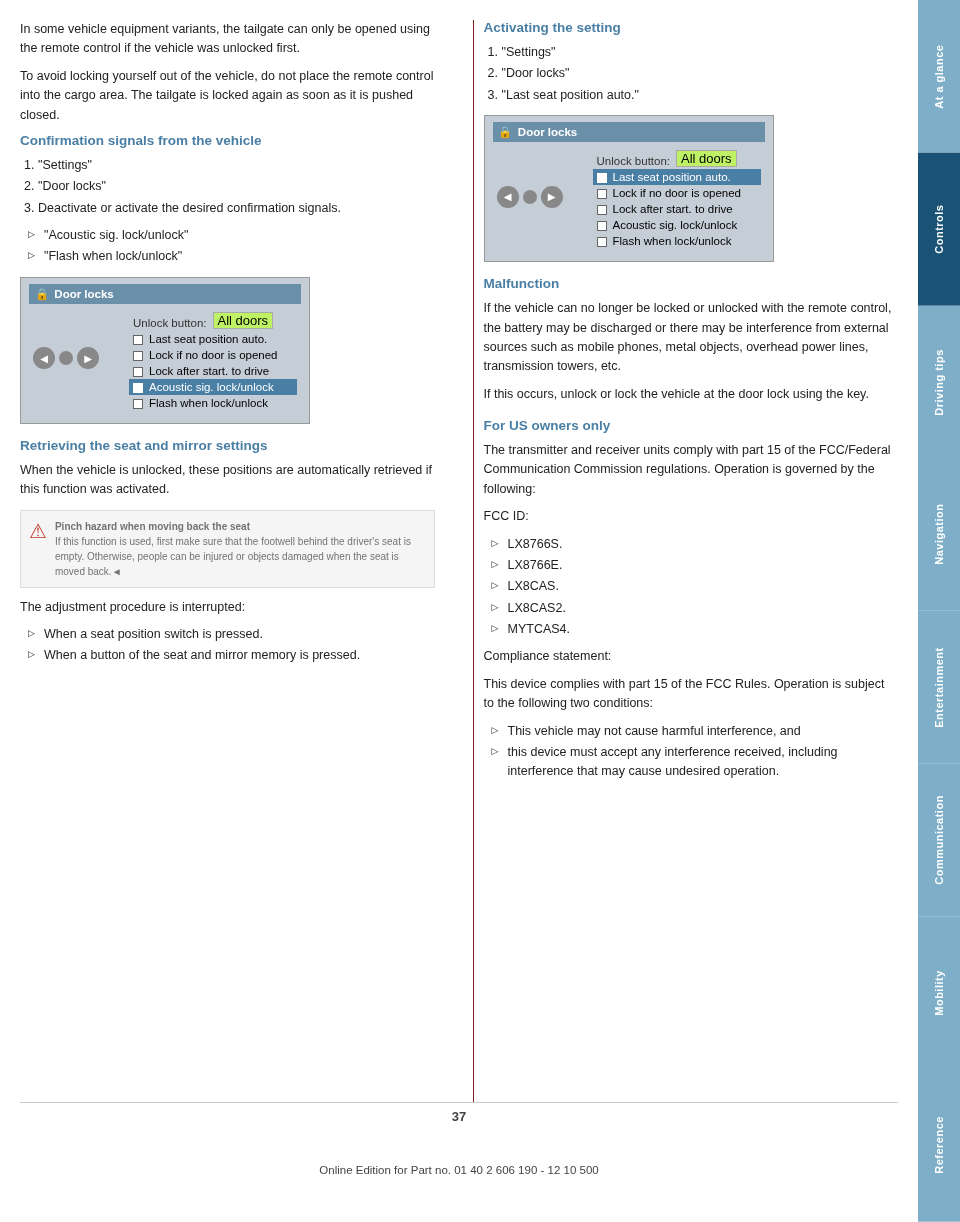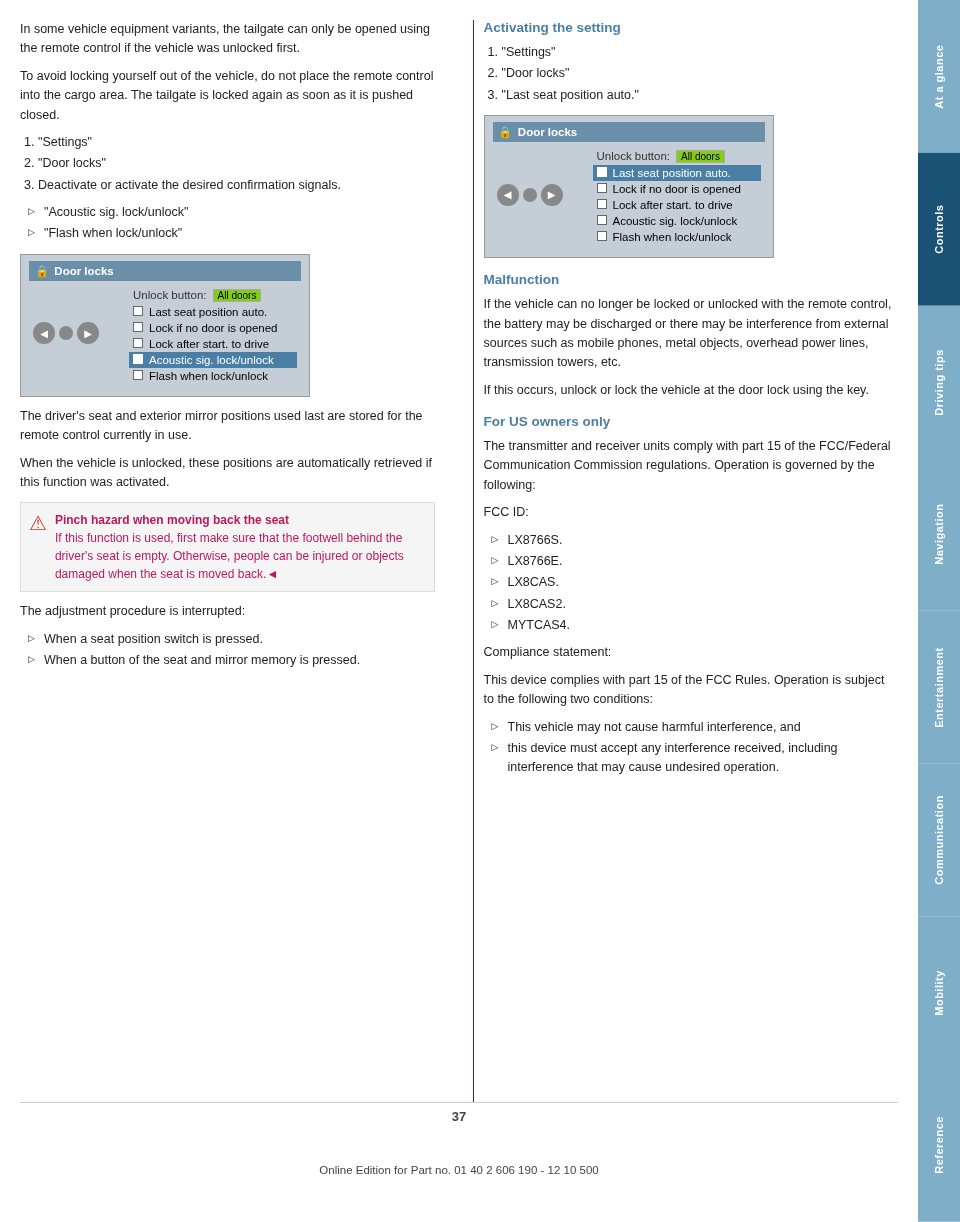--- a/index.html
+++ b/index.html
@@ -79,38 +79,38 @@
     .bullet-list li::before {
       content: '▷';
       position: absolute;
       left: 0;
       font-size: 9px;
       top: 2px;
       color: #222;
     }
     .dl-row {
       display: flex;
-      align-items: flex-start;
+      align-items: flex-end;
       gap: 6px;
       padding: 2px 4px;
       font-size: 11.5px;
     }
     .dl-row.highlighted {
       background: #4a7fa5;
       color: #fff;
     }
     .dl-row .unlock-label {
       color: #333;
       font-size: 11.5px;
     }
     .dl-row .unlock-val {
-      background: #84cc16;
+      background: #bef264;
       border: 1px solid #aaa;
       padding: 0 4px;
-      font-size: 10px;
+      font-size: 13px;
     }
     .checkbox-icon {
       display: inline-block;
       width: 10px;
       height: 10px;
       border: 1px solid #666;
       background: #fff;
       flex-shrink: 0;
     }
     .nav-sidebar {
@@ -150,23 +150,23 @@
       border: 1px solid #ddd;
       padding: 8px;
       font-size: 12px;
     }
     .warning-icon {
       font-size: 20px;
       flex-shrink: 0;
       color: #c0392b;
     }
     .warning-text {
-      font-size: 12px;
+      font-size: 10px;
       line-height: 1.5;
-      color: #be185d;
+      color: #737373;
     }
     .warning-text b {
       font-weight: bold;
     }
     .page-footer {
       border-top: 1px solid #ccc;
       padding: 6px 20px;
       font-size: 11.5px;
       color: #444;
       display: flex;
@@ -231,20 +231,21 @@
 
   <div class="main-content">
 
     <div class="two-col">
 
       <div class="left-col">
 
         <p class="top-intro">In some vehicle equipment variants, the tailgate can only be opened using the remote control if the vehicle was unlocked first.</p>
         <p class="top-intro">To avoid locking yourself out of the vehicle, do not place the remote control into the cargo area. The tailgate is locked again as soon as it is pushed closed.</p>
 
+        <div class="section-heading first">Confirmation signals from the vehicle</div>
 
         <ol>
           <li>"Settings"</li>
           <li>"Door locks"</li>
           <li>Deactivate or activate the desired confirmation signals.</li>
         </ol>
 
         <ul class="bullet-list">
           <li>"Acoustic sig. lock/unlock"</li>
           <li>"Flash when lock/unlock"</li>
@@ -283,21 +284,21 @@
                 <span>Acoustic sig. lock/unlock</span>
               </div>
               <div class="dl-row">
                 <span class="checkbox-icon"></span>
                 <span>Flash when lock/unlock</span>
               </div>
             </div>
           </div>
         </div>
 
-        <p>The driver's seat and exterior mirror positions used last are stored for the remote control currently in use.</p>
+        <div class="section-heading">Retrieving the seat and mirror settings</div>
         <p>When the vehicle is unlocked, these positions are automatically retrieved if this function was activated.</p>
 
         <div class="warning-box">
           <span class="warning-icon">⚠</span>
           <div class="warning-text">
             <b>Pinch hazard when moving back the seat</b><br>
             <span>If this function is used, first make sure that the footwell behind the driver's seat is empty. Otherwise, people can be injured or objects damaged when the seat is moved back.◄</span>
           </div>
         </div>
 

